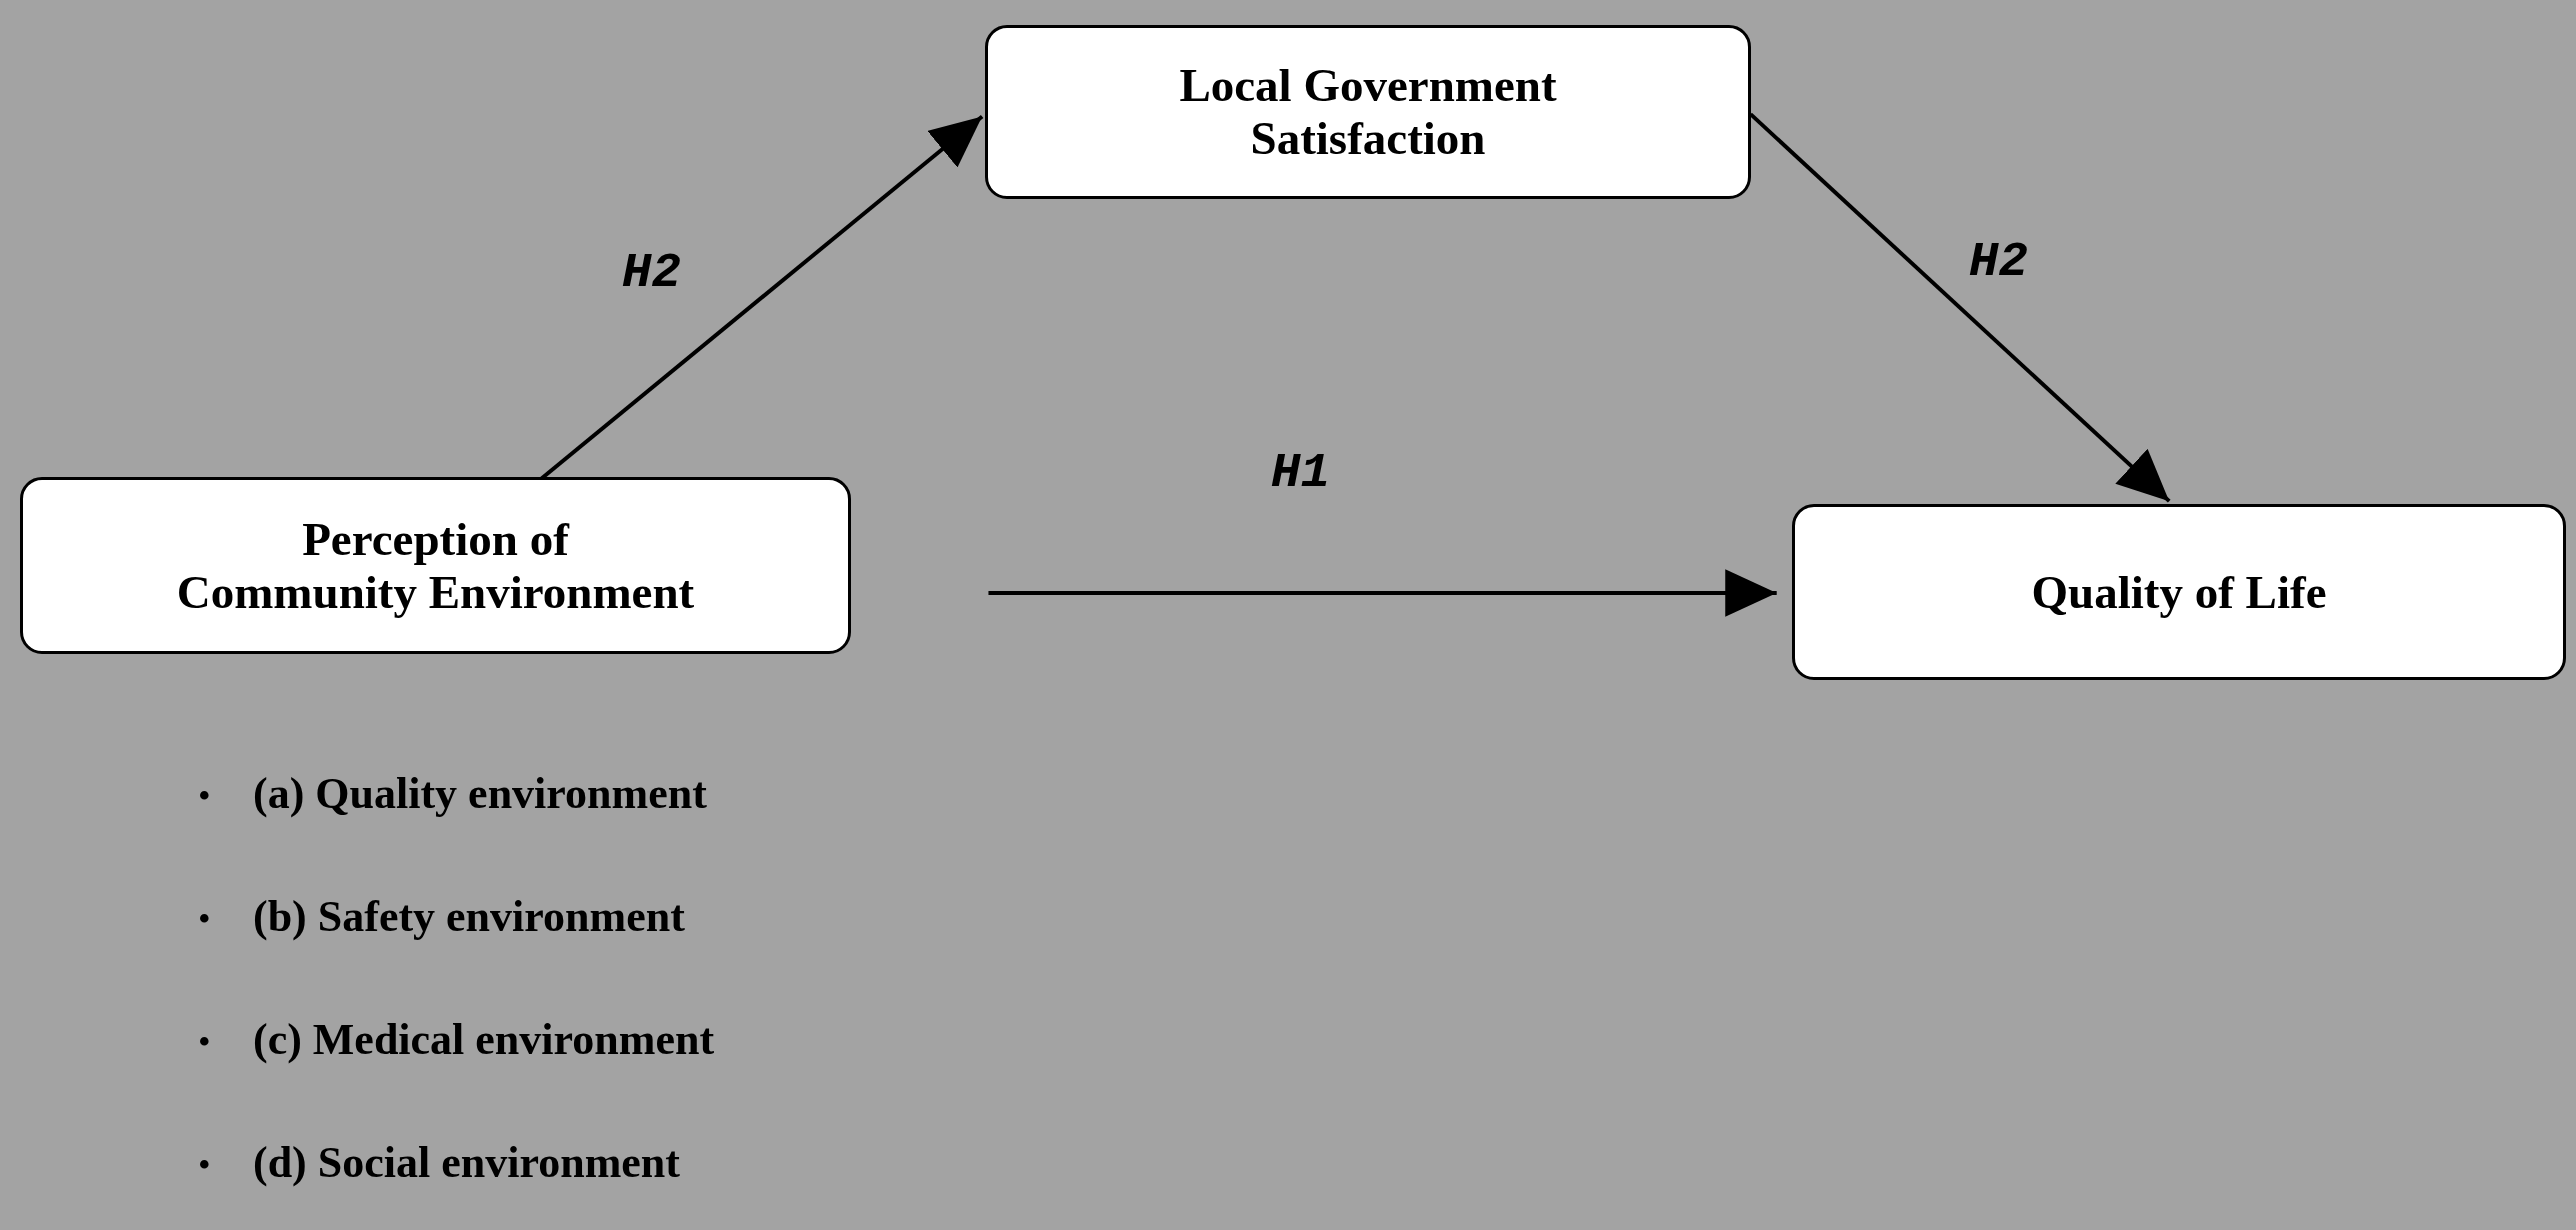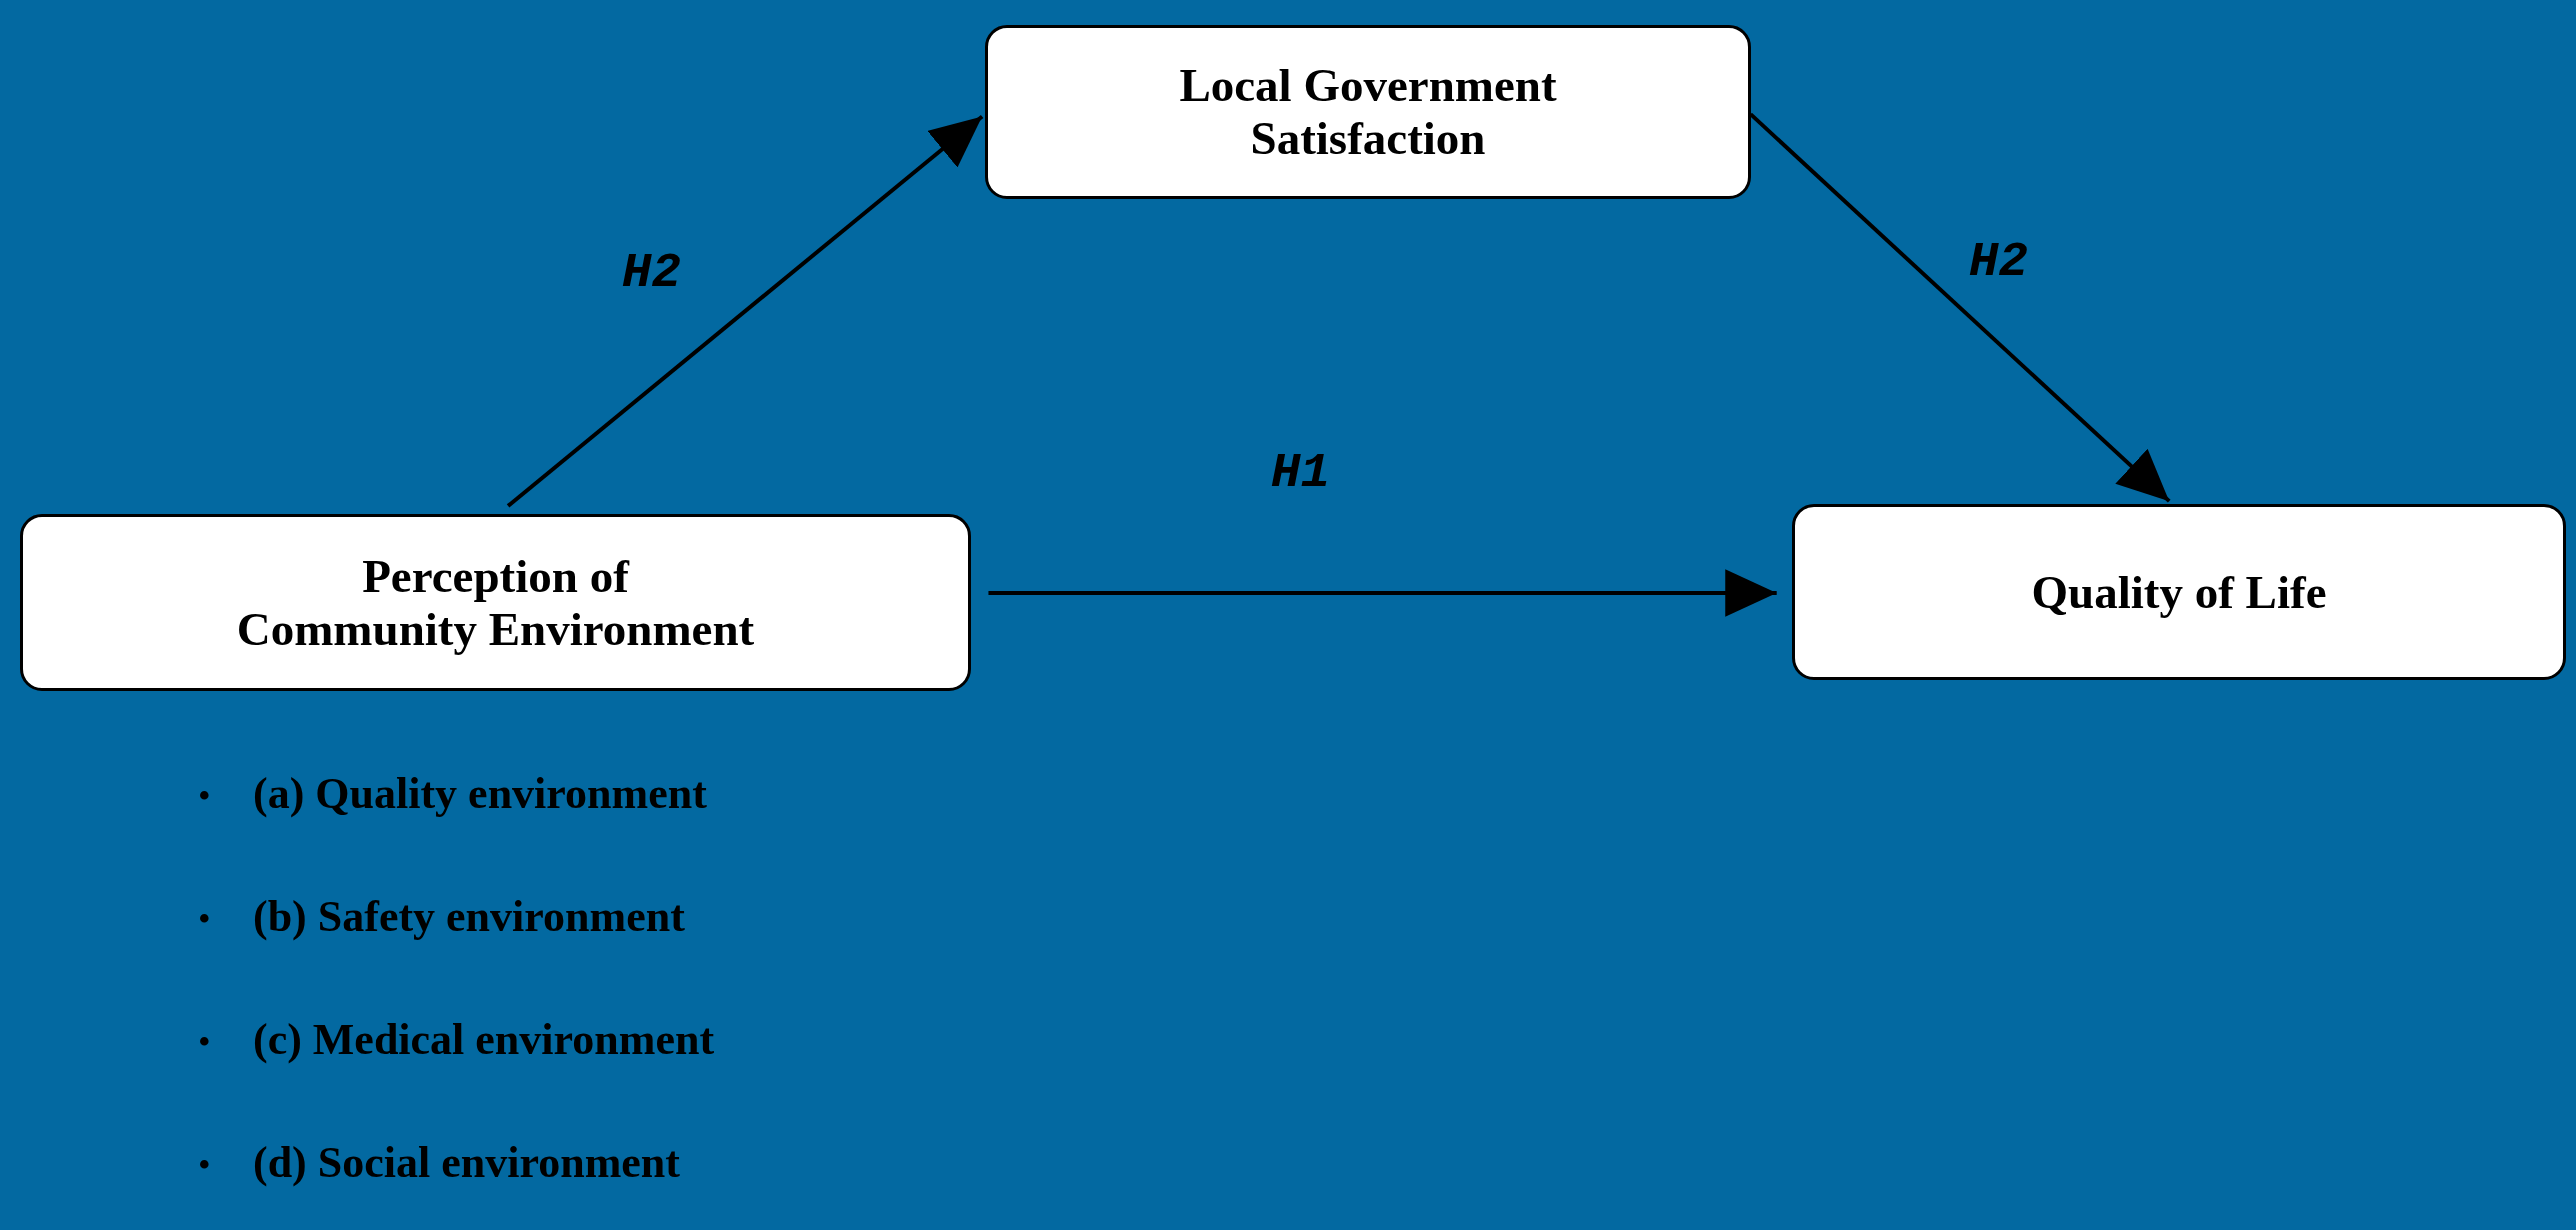--- a/index.html
+++ b/index.html
@@ -5,21 +5,21 @@
 <style>
   html, body {
     margin: 0;
     padding: 0;
     background: #ffffff;
   }
   #canvas {
     position: relative;
     width: 2576px;
     height: 1231px;
-    background: #0369a1;
+    background: #a3a3a3;
     overflow: hidden;
     font-family: "Liberation Serif", "DejaVu Serif", serif;
   }
   .diagram-svg {
     position: absolute;
     left: 0;
     top: 0;
     width: 2576px;
     height: 1231px;
   }
@@ -45,22 +45,22 @@
     padding: 0 12.7px;
   }
   #node-lgs {
     left: 985px;
     top: 24.5px;
     width: 766px;
     height: 174px;
   }
   #node-pce {
     left: 20px;
-    top: 514px;
-    width: 951px;
+    top: 477px;
+    width: 831px;
     height: 177px;
   }
   #node-qol {
     left: 1780px;
     top: 504px;
     width: 774px;
     height: 176px;
     margin-left: 12px;
   }
   .edge-label {

